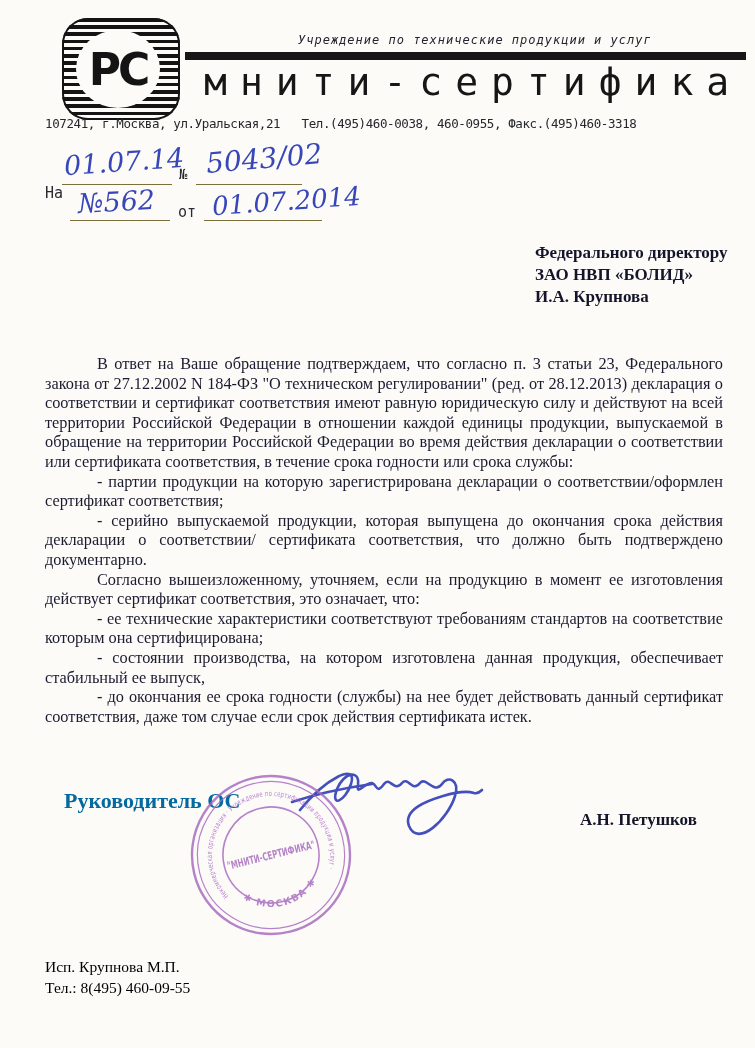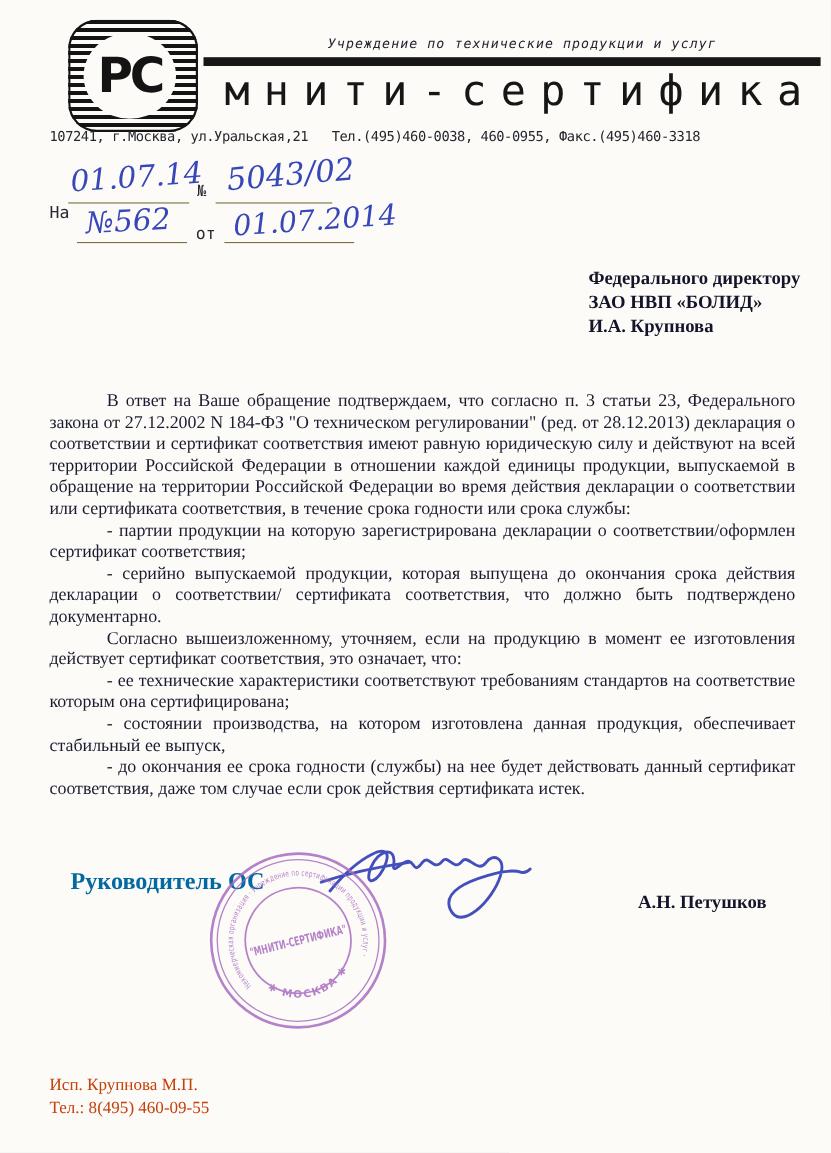--- a/index.html
+++ b/index.html
@@ -36,21 +36,21 @@
 
   
   .position-title{position:absolute;left:64px;top:788px;font-weight:bold;font-size:22px;color:#0369a1;}
   .signer-name{position:absolute;left:556px;top:810px;font-weight:bold;font-size:17px;color:#14142a;margin-left:24px;}
   .signature-svg{position:absolute;left:288px;top:752px;}
 
   
   .stamp{position:absolute;left:188px;top:772px;width:166px;height:166px;transform:rotate(-14deg);opacity:0.82;}
 
   
-  .footer{position:absolute;left:45px;top:976px;font-size:15.5px;line-height:21px;color:#c2410c;}
+  .footer{position:absolute;left:45px;top:956px;font-size:15.5px;line-height:21px;color:#000000;}
 </style>
 </head>
 <body>
 
 <div class="page">
 
   <div class="logo">
     <div class="logo-emblem">
       <span class="logo-letters">РС</span>
     </div>

